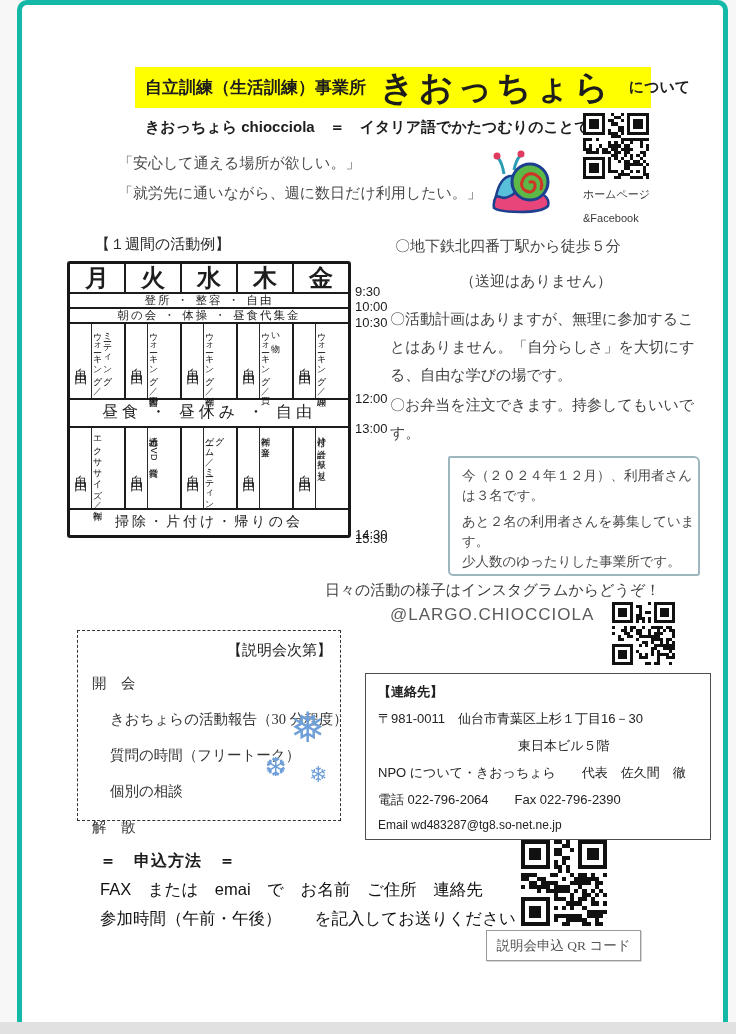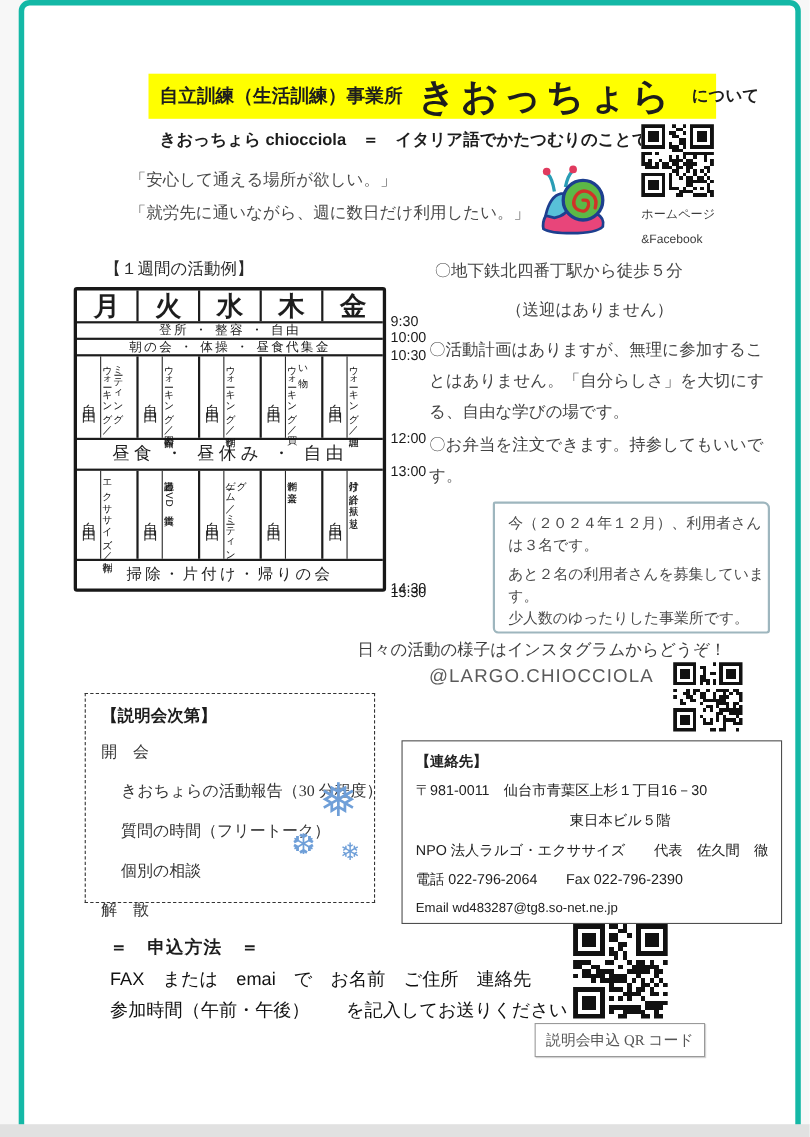--- a/index.html
+++ b/index.html
@@ -78,21 +78,21 @@
 
   .insta-lead{left:303px;top:576px;font-size:15px;color:#3d3d3d;white-space:nowrap;}
   .insta-handle{left:368px;top:600px;font-size:17px;color:#5a5a5a;letter-spacing:1px;white-space:nowrap;}
   .insta-arrows{margin-left:22px;font-size:16px;color:#555;}
 
   
   .agenda{
     left:55px;top:625px;width:264px;height:191px;box-sizing:border-box;
     border:1.5px dashed #333;padding:10px 8px 0 14px;
   }
-  .agenda .a-title{font-size:15px;font-weight:bold;margin-bottom:14px;}
+  .agenda .a-title{font-size:15px;font-weight:normal;margin-bottom:14px;text-align:right;}
   .agenda .a-item{font-size:14.5px;color:#333;margin-bottom:17px;white-space:nowrap;}
   .agenda .indent{margin-left:18px;}
   .snow{color:#6f9fd8;pointer-events:none;}
 
   
   .contact{
     left:343px;top:668px;width:346px;height:167px;box-sizing:border-box;
     border:1.5px solid #4f4f4f;padding:9px 0 0 12px;font-size:13px;color:#222;
   }
   .contact div{margin-bottom:9px;white-space:nowrap;}
@@ -506,21 +506,21 @@
     <div class="a-item">解　散</div>
   </div>
   <div class="abs snow" style="left:268px;top:698px;font-size:42px;">❅</div>
   <div class="abs snow" style="left:243px;top:747px;font-size:26px;">❆</div>
   <div class="abs snow" style="left:287px;top:757px;font-size:22px;">❄</div>
 
   <div class="abs contact">
     <div style="font-weight:bold;">【連絡先】</div>
     <div>〒981-0011　仙台市青葉区上杉１丁目16－30</div>
     <div class="c-indent">東日本ビル５階</div>
-    <div>NPO 法人ラルゴ・エクササイズ　　代表　佐久間　徹</div>
+    <div>NPO について・きおっちょら　　代表　佐久間　徹</div>
     <div>電話 022-796-2064　　Fax 022-796-2390</div>
     <div class="c-email">Email wd483287@tg8.so-net.ne.jp</div>
   </div>
 
   <div class="abs apply-h">＝　申込方法　＝</div>
   <div class="abs apply-l" style="top:874px;">FAX　または　emai　で　お名前　ご住所　連絡先</div>
   <div class="abs apply-l" style="top:903px;">参加時間（午前・午後）　　を記入してお送りください</div>
 
   <div class="abs qr" style="left:499px;top:835px;width:86px;height:86px;">
       <svg viewBox="0 0 21 21" shape-rendering="crispEdges" fill="#111">

